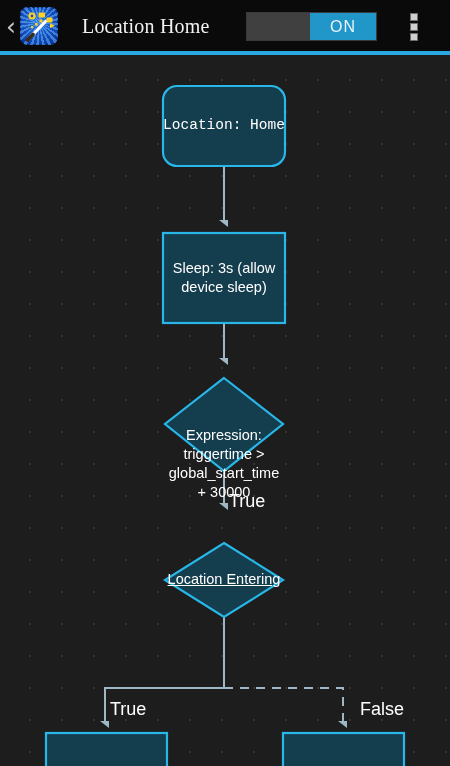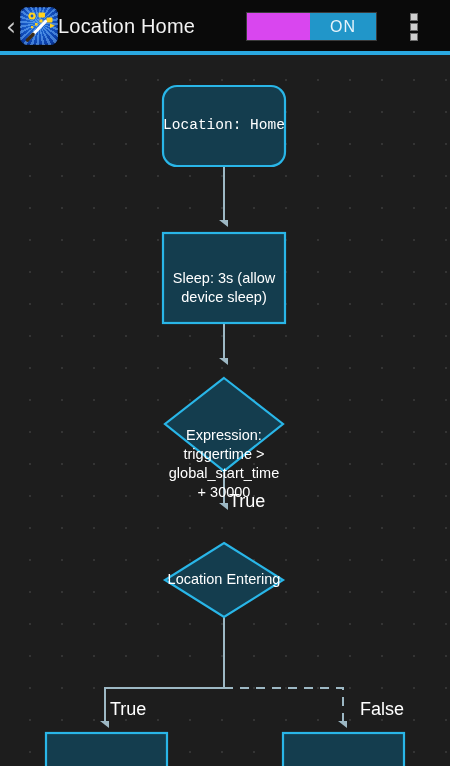--- a/index.html
+++ b/index.html
@@ -57,31 +57,32 @@
     background:
       repeating-conic-gradient(from 0deg,
         rgba(120,185,255,0.50) 0deg 7deg,
         rgba(10,60,160,0.0) 7deg 15deg);
     border-radius: 50%;
   }
   .app-icon svg { position: absolute; left: 0; top: 0; }
   .header-title {
     color: #f2f2f2;
     font-size: 20px;
-    margin-left: 0;
+    margin-left: 24px;
     white-space: nowrap;
     letter-spacing: 0.2px;
+    font-family: Liberation Serif, serif;
   }
   .toggle {
     position: absolute;
     left: 246px;
     top: 12px;
     width: 131px;
     height: 29px;
-    background: #d946ef;
+    background: #404040;
     border: 1px solid #3a3a3a;
     box-sizing: border-box;
     overflow: hidden;
     text-align: right;
   }
   .toggle-knob {
     position: absolute;
     right: 0; top: 0;
     width: 66px;
     height: 100%;
@@ -220,29 +221,29 @@
 
       <polygon points="224,488 283,525 224,562 165,525" fill="#143d4e" stroke="#29b6e8" stroke-width="2.2"></polygon>
 
       <rect x="46" y="678" width="121" height="40" fill="#143d4e" stroke="#29b6e8" stroke-width="2.2"></rect>
 
       <rect x="283" y="678" width="121" height="40" fill="#143d4e" stroke="#29b6e8" stroke-width="2.2"></rect>
     </svg>
 
     <div class="node-label" style="left:163px; top:61px; width:122px;font-family:Liberation Mono, monospace;">Location: Home</div>
 
-    <div class="node-label" style="left:158px; top:204px; width:132px;margin-top:10px;">Sleep: 3s (allow
+    <div class="node-label" style="left:158px; top:204px; width:132px;">Sleep: 3s (allow
 device sleep)</div>
 
     <div class="node-label" style="left:158px; top:331px; width:132px;margin-top:40px;">Expression:
 triggertime &gt;
 global_start_time
 + 30000</div>
 
-    <div class="node-label" style="left:157px; top:515px; width:134px;">Location Entering</div>
+    <div class="node-label" style="left:157px; top:515px; width:134px;text-decoration:underline;">Location Entering</div>
 
     <div class="edge-label" style="left:229px; top:438px;">True</div>
 
     <div class="edge-label" style="left:110px; top:646px;">True</div>
 
     <div class="edge-label" style="left:360px; top:646px;">False</div>
 
   </div>
 </div>
 

